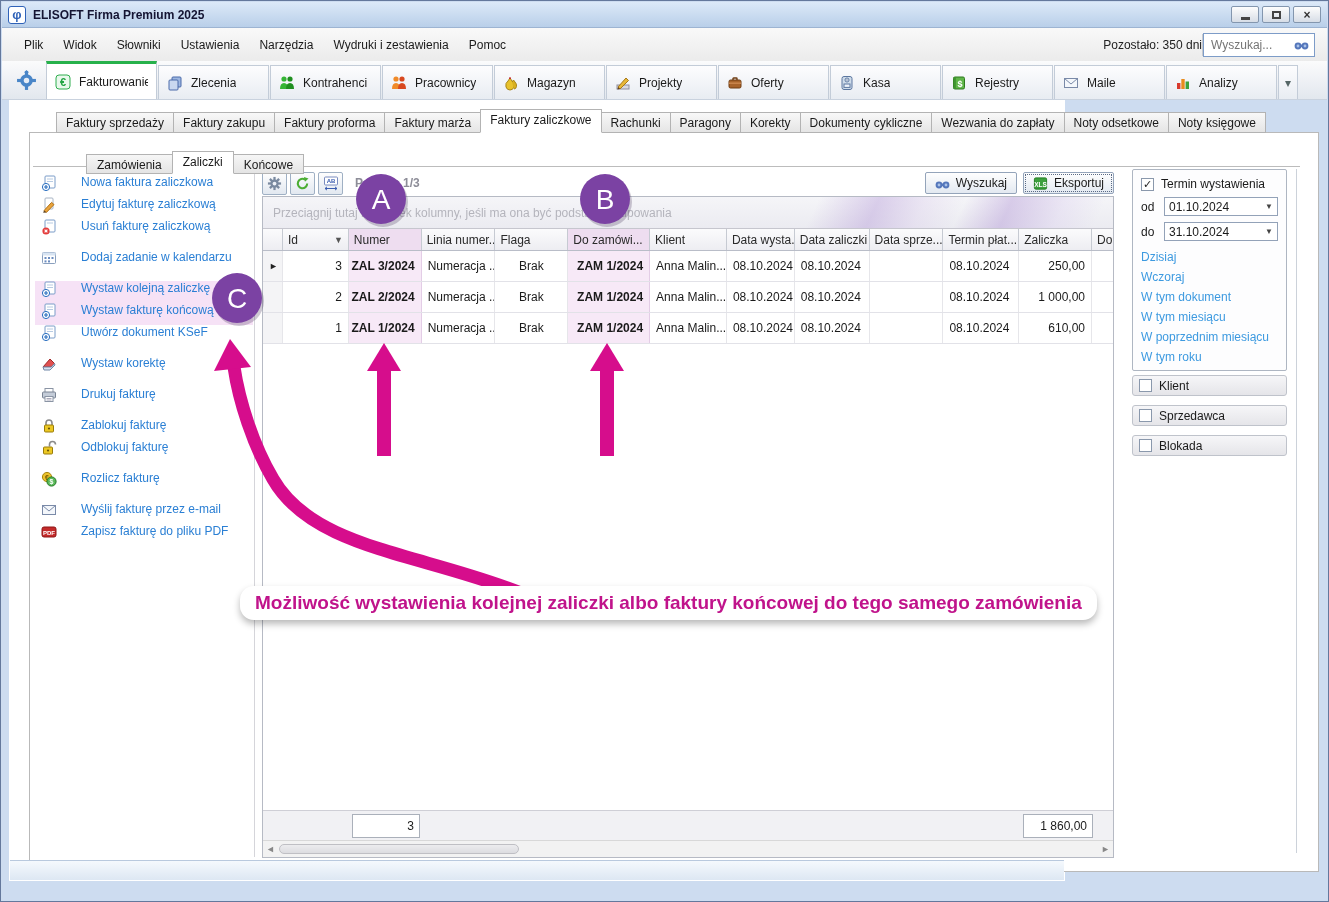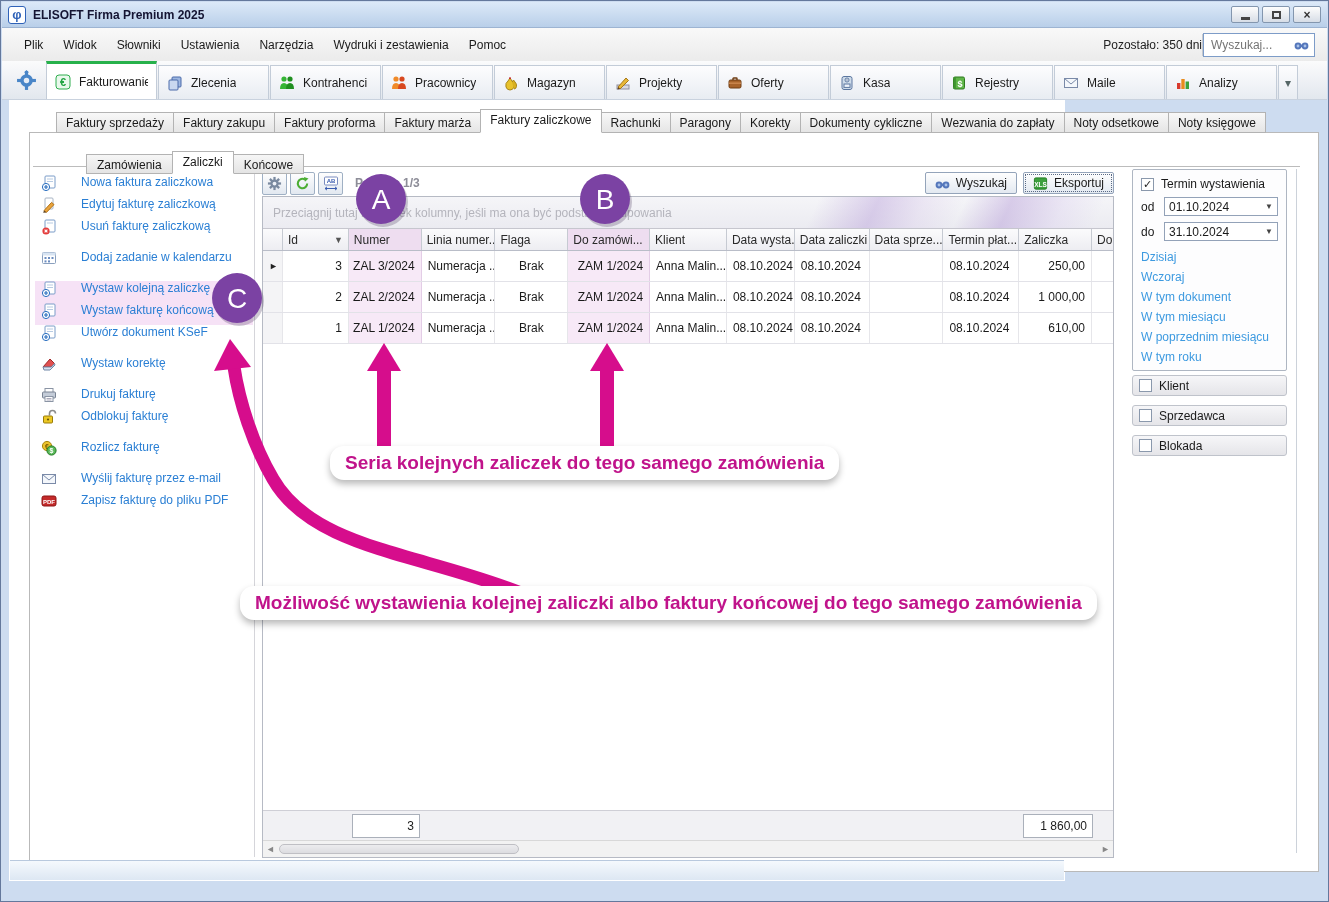--- a/index.html
+++ b/index.html
@@ -79,21 +79,21 @@
   .gridbox{position:absolute;left:229px;top:29px;width:852px;height:662px;border:1px solid #b6bac4;background:#fff;overflow:hidden;}
   .groupbar{position:relative;height:32px;background:linear-gradient(#f5f5f8,#ebebf1);border-bottom:1px solid #c6c6ce;
     display:flex;align-items:center;padding-left:10px;color:#b4b4bc;overflow:hidden;}
   .groupbar::after{content:"";position:absolute;right:0;top:0;bottom:0;width:320px;
     background:linear-gradient(115deg,transparent 8%,rgba(167,134,209,.35) 26%,rgba(210,190,232,.25) 40%,transparent 52%,rgba(150,110,200,.30) 66%,rgba(215,200,238,.30) 82%,transparent 94%);}
   .hdr{display:flex;height:22px;background:linear-gradient(#fbfbfc,#ededf2);border-bottom:1px solid #b9bdc8;}
   .hcell{border-right:1px solid #c6cad2;display:flex;align-items:center;padding:0 5px;white-space:nowrap;overflow:hidden;color:#2a2a2a;}
   .hcell.hl{background:#eeddf0;}
   .row{display:flex;height:31px;border-bottom:1px solid #e2e2e8;background:#fff;}
   .cell{border-right:1px solid #e6e6ea;display:flex;align-items:center;padding:0 6px;white-space:nowrap;overflow:hidden;}
-  .cell.hl{background:#f7e9f7;border-right-color:#e3cde6;}
+  .cell.hl{background:#f7e9f7;border-right-color:#e3cde6;font-weight:bold;}
   .cell.r{justify-content:flex-end;}
   .cell.c{justify-content:center;}
   .selcell{background:#f4f4f6;}
   .sort-arrow{margin-left:auto;font-size:9px;color:#555;}
   .c0{width:20px;}.c1{width:66px;}.c2{width:73px;}.c3{width:74px;}.c4{width:73px;}.c5{width:82px;}
   .c6{width:77px;}.c7{width:68px;}.c8{width:75px;}.c9{width:74px;}.c10{width:76px;}.c11{width:73px;}.c12{width:21px;border-right:none;}
   .summary{position:absolute;left:0;right:0;bottom:17px;height:30px;background:#f1f1f4;border-top:1px solid #cfcfd6;}
   .sumbox{position:absolute;top:3px;height:24px;background:#fff;border:1px solid #aab0ba;display:flex;align-items:center;justify-content:flex-end;padding:0 5px;}
   .hscroll{position:absolute;left:0;right:0;bottom:0;height:17px;background:#f2f2f2;border-top:1px solid #d8d8d8;display:flex;align-items:center;}
   .harrow{width:15px;text-align:center;color:#888;font-size:9px;}
@@ -376,20 +376,28 @@
           <div class="sb-item sb-gap">
             <svg class="ic" width="16" height="16" viewBox="0 0 16 16">
                 <rect x="4" y="1.5" width="8" height="4" fill="#fff" stroke="#8a94a4"></rect>
                 <rect x="1.5" y="5" width="13" height="6" rx="1" fill="#c4ccd8" stroke="#7a8494"></rect>
                 <rect x="4" y="9.5" width="8" height="5" fill="#fff" stroke="#8a94a4"></rect>
                 <line x1="5.5" y1="11.5" x2="10.5" y2="11.5" stroke="#aab"></line>
                 <line x1="5.5" y1="13" x2="10.5" y2="13" stroke="#aab"></line>
               </svg>
             <span>Drukuj fakturę</span>
           </div>
+          <div class="sb-item sb-gap">
+            <svg class="ic" width="16" height="16" viewBox="0 0 16 16">
+                <path d="M5 7 V5 a3 3 0 0 1 6 0 V7" fill="none" stroke="#8a8a8a" stroke-width="1.6"></path>
+                <rect x="3.5" y="7" width="9" height="7" rx="1" fill="#ecc824" stroke="#9a7c0a"></rect>
+                <circle cx="8" cy="10.5" r="1.1" fill="#6a5606"></circle>
+              </svg>
+            <span>Zablokuj fakturę</span>
+          </div>
           <div class="sb-item">
             <svg class="ic" width="16" height="16" viewBox="0 0 16 16">
                 <path d="M8.5 6.5 V4.5 a3 3 0 0 1 6 0" fill="none" stroke="#8a8a8a" stroke-width="1.6"></path>
                 <rect x="2.5" y="7" width="9" height="7" rx="1" fill="#ecc824" stroke="#9a7c0a"></rect>
                 <circle cx="7" cy="10.5" r="1.1" fill="#6a5606"></circle>
               </svg>
             <span>Odblokuj fakturę</span>
           </div>
           <div class="sb-item sb-gap">
             <svg class="ic" width="16" height="16" viewBox="0 0 16 16">
@@ -606,21 +614,20 @@
           <span class="cb"></span>
           <span>Blokada</span>
         </div>
         <div class="rsep"></div>
       </div>
     </div>
 
     <div class="statusbar"></div>
   </div>
 
-  <div class="note" style="left:329px;top:445px;">Seria kolejnych zaliczek do tego samego zamówienia</div>
   <div class="note" style="left:239px;top:585px;">Możliwość wystawienia kolejnej zaliczki albo faktury końcowej do tego samego zamówienia</div>
 
   <svg class="overlay" width="1329" height="902" viewBox="0 0 1329 902" style="z-index:40;">
     <g>
       <line x1="383" y1="455" x2="383" y2="368" stroke="#d60d8c" stroke-width="14"></line>
       <polygon points="366,370 400,370 383,342" fill="#d60d8c"></polygon>
     </g>
     <g>
       <line x1="606" y1="455" x2="606" y2="368" stroke="#d60d8c" stroke-width="14"></line>
       <polygon points="589,370 623,370 606,342" fill="#d60d8c"></polygon>

